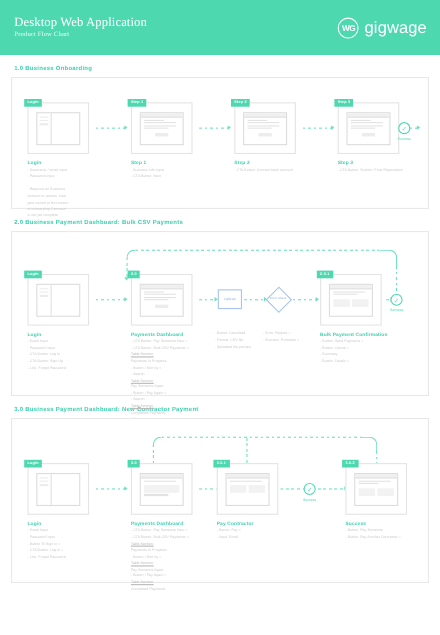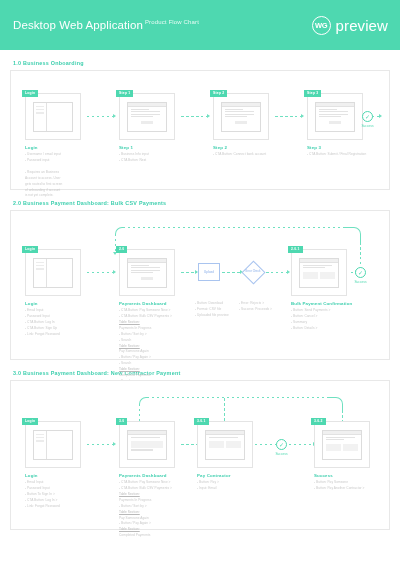--- a/index.html
+++ b/index.html
@@ -11,21 +11,21 @@
     overflow:hidden;
     position:relative;
   }
 
   
   .header {
     height:50px; background:#4ed8b0;
     display:flex; align-items:center; justify-content:space-between;
     padding:0 12px 0 13px;
   }
-  .header-titles { display:flex; flex-direction:row; gap:2px; }
+  .header-titles { display:flex; flex-direction:column; gap:2px;font-family:Liberation Serif, serif; }
   .h-title { color:#ffffff; font-size:11.5px; font-weight:400; letter-spacing:.1px; line-height:1.1; }
   .h-sub   { color:#e6fbf4; font-size:6px; font-weight:400; letter-spacing:.15px; }
   .brand { display:flex; align-items:center; gap:5px; }
   .brand-mark {
     width:19px; height:19px; border-radius:50%;
     border:1.6px solid #ffffff; color:#ffffff;
     display:flex; align-items:center; justify-content:center;
     font-size:7.5px; font-weight:700; letter-spacing:-.4px;
   }
   .brand-name { color:#ffffff; font-size:15px; letter-spacing:.1px; }
@@ -134,21 +134,21 @@
 </head>
 <body>
 
 <div class="header">
   <div class="header-titles">
     <div class="h-title">Desktop Web Application</div>
     <div class="h-sub">Product Flow Chart</div>
   </div>
   <div class="brand">
     <div class="brand-mark">WG</div>
-    <div class="brand-name">preview</div>
+    <div class="brand-name">gigwage</div>
   </div>
 </div>
 
 <div class="sheet">
 
   <div class="section">
     <div class="sec-title">1.0 Business Onboarding</div>
     <div class="panel s1">
 
       <div class="node" style="left:14px;top:22px;">

